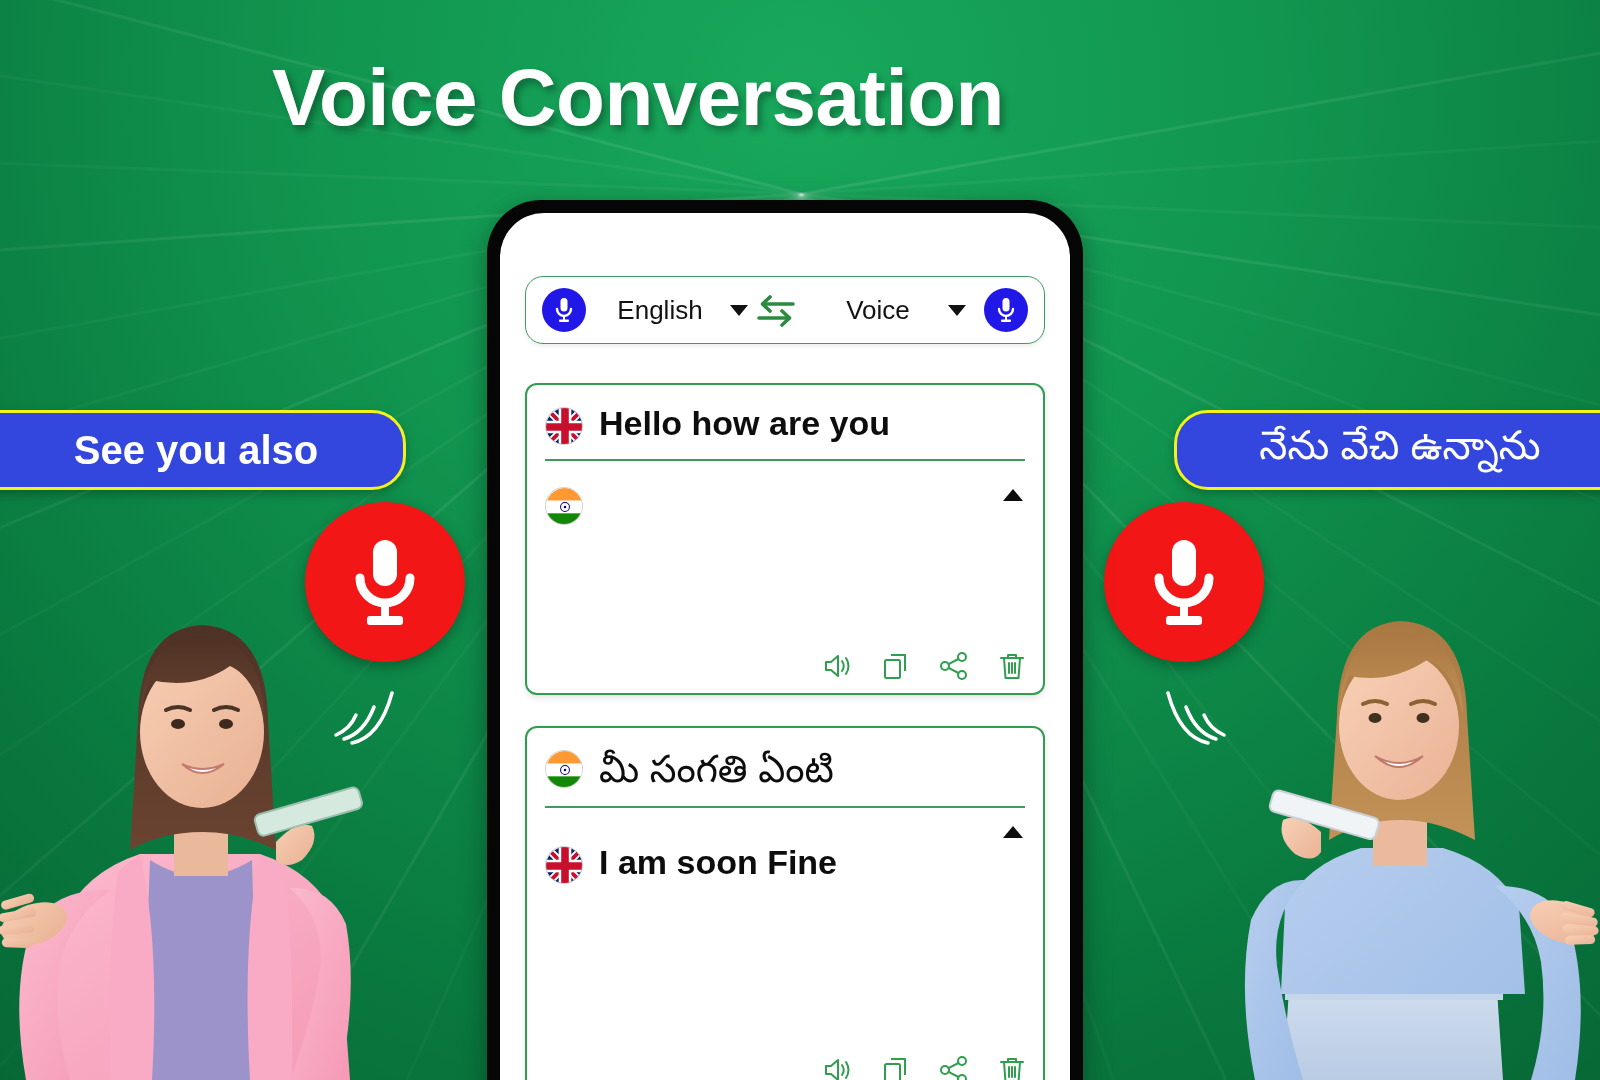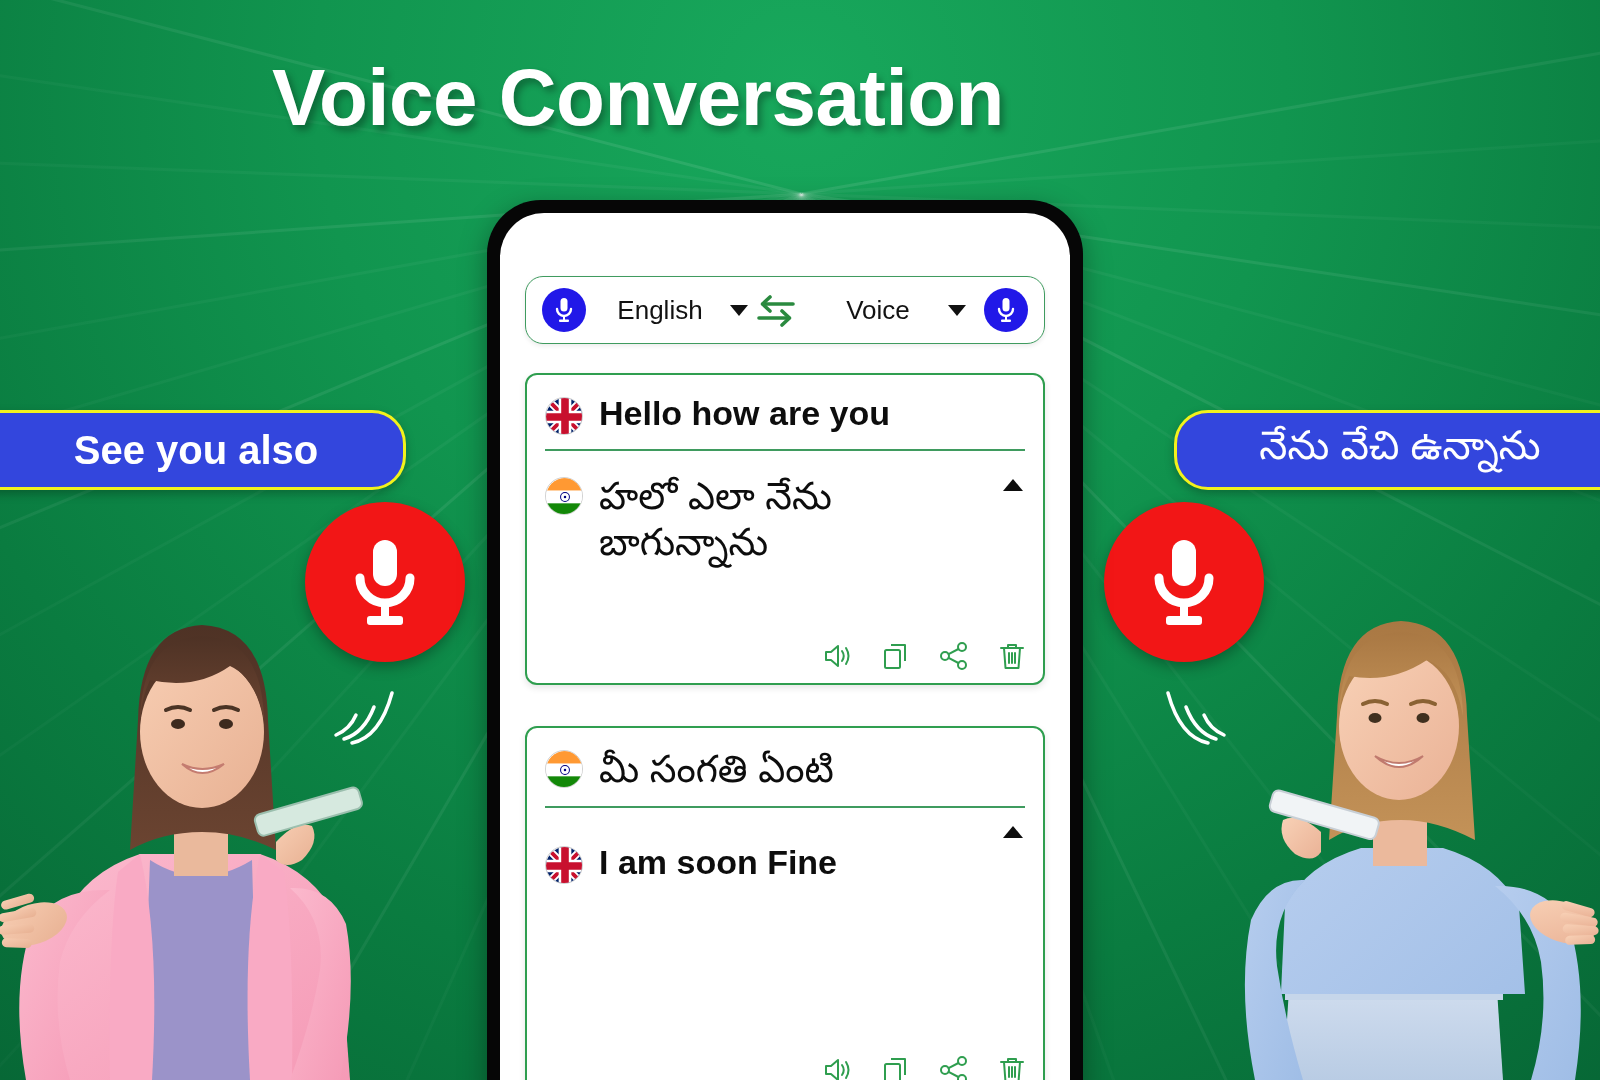--- a/index.html
+++ b/index.html
@@ -98,21 +98,21 @@
   .card {
     position: absolute;
     left: 25px;
     width: 520px;
     background: #fff;
     border: 2px solid #2f9e4f;
     border-radius: 12px;
     box-shadow: 0 3px 7px rgba(0,0,0,0.10);
     padding: 18px 18px 12px 18px;
   }
-  #card-1 { top: 160px; height: 312px; }
+  #card-1 { top: 170px; height: 312px; }
   #card-2 { top: 513px; height: 373px; }
 
   .msg { display: flex; align-items: flex-start; position: relative; }
   .msg.second { margin-top: 22px; }
   .flag {
     flex: 0 0 38px;
     width: 38px; height: 38px;
     border-radius: 50%;
     margin-right: 16px;
     margin-top: 4px;
@@ -453,21 +453,20 @@
                 </clipPath>
               <g clip-path="url(#c2)">
                 <rect width="60" height="20" y="0" fill="#FF9933"></rect>
                 <rect width="60" height="20" y="20" fill="#ffffff"></rect>
                 <rect width="60" height="20" y="40" fill="#138808"></rect>
                 <circle cx="30" cy="30" r="7" fill="none" stroke="#000080" stroke-width="1.6"></circle>
                 <circle cx="30" cy="30" r="2" fill="#000080"></circle>
               </g>
             </svg>
           </span>
-          <div class="msg-text telugu">హలో ఎలా నేను బాగున్నాను</div>
           <div class="caret-up"></div>
         </div>
         <div class="card-actions">
           <svg class="act-icon" viewBox="0 0 30 30" fill="none" stroke="#2f9e4f" stroke-width="2" stroke-linecap="round" stroke-linejoin="round" xmlns="http://www.w3.org/2000/svg">
             <path d="M3 11 H8 L15 5 V25 L8 19 H3 Z"></path>
             <path d="M19 10 Q22.5 15 19 20"></path>
             <path d="M23 7 Q28 15 23 23"></path>
           </svg>
           <svg class="act-icon" viewBox="0 0 30 30" fill="none" stroke="#2f9e4f" stroke-width="2" stroke-linejoin="round" xmlns="http://www.w3.org/2000/svg">
             <path d="M10 4 H24 V20"></path>

